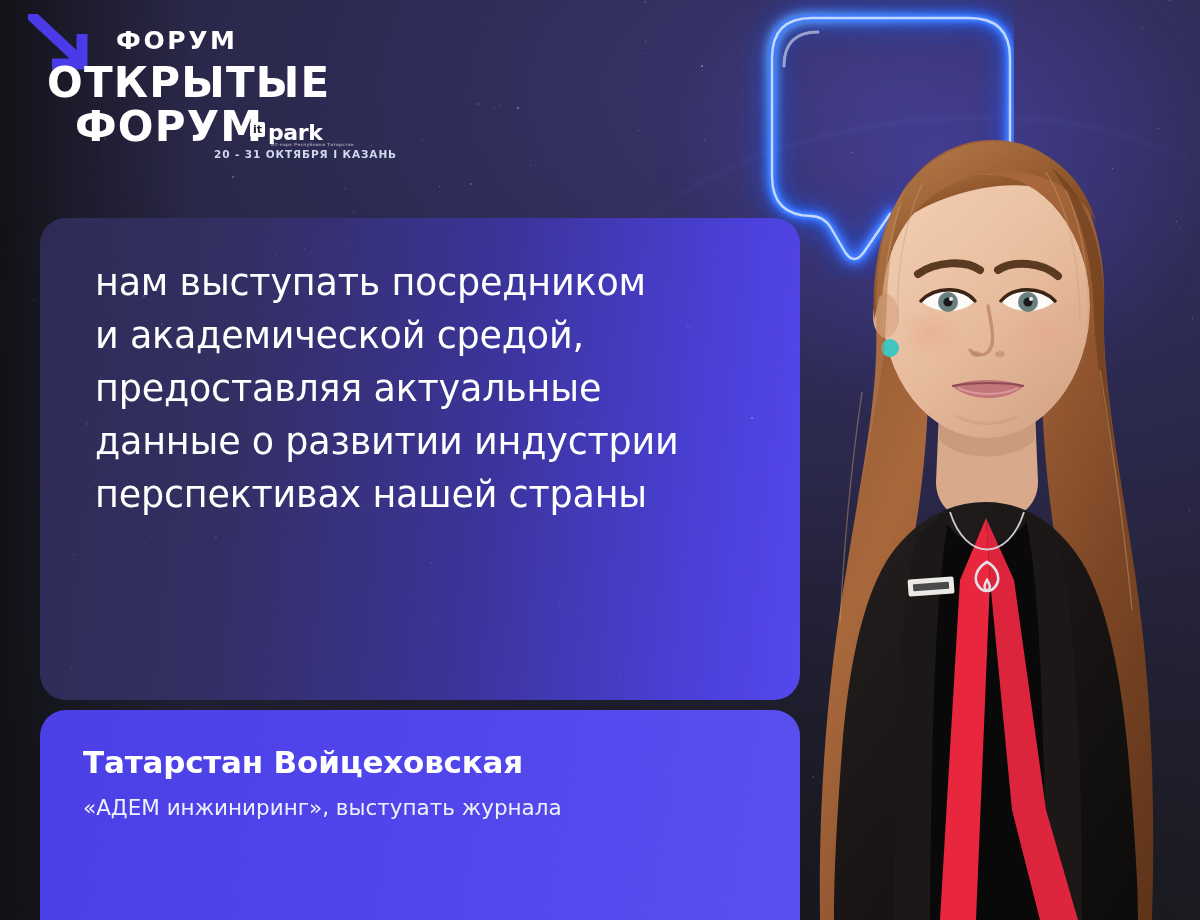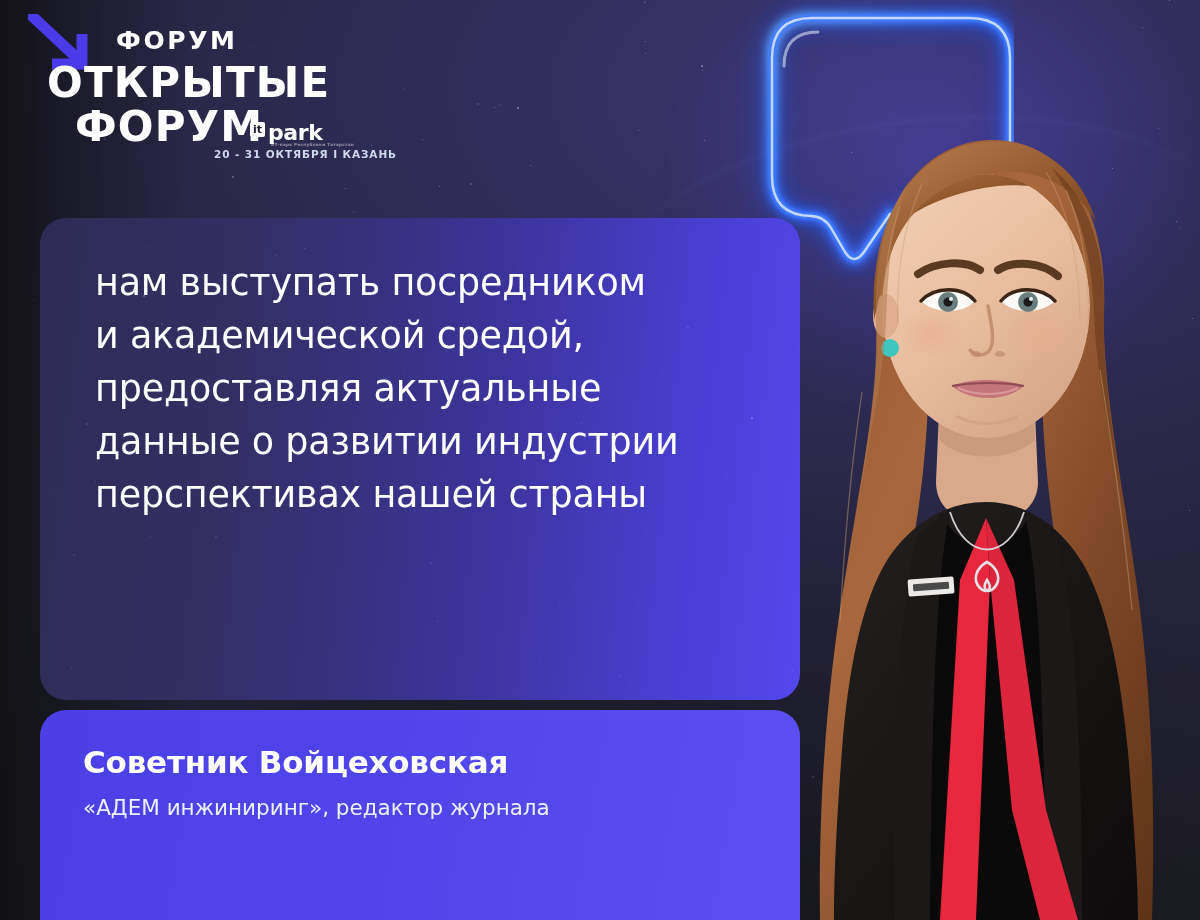--- a/index.html
+++ b/index.html
@@ -540,19 +540,19 @@
     <div class="quote-text">
       <span class="ln">нам выступать посредником</span>
       <span class="ln">и академической средой,</span>
       <span class="ln">предоставляя актуальные</span>
       <span class="ln">данные о развитии индустрии</span>
       <span class="ln">перспективах нашей страны</span>
     </div>
   </div>
 
   <div class="speaker-card">
-    <div class="speaker-name">Советник Войцеховская</div>
+    <div class="speaker-name">Татарстан Войцеховская</div>
     <div class="speaker-role">
-      <span class="ln">«АДЕМ инжиниринг», редактор журнала</span>
+      <span class="ln">«АДЕМ инжиниринг», выступать журнала</span>
     </div>
   </div>
 
 </div>
 
 </body></html>

